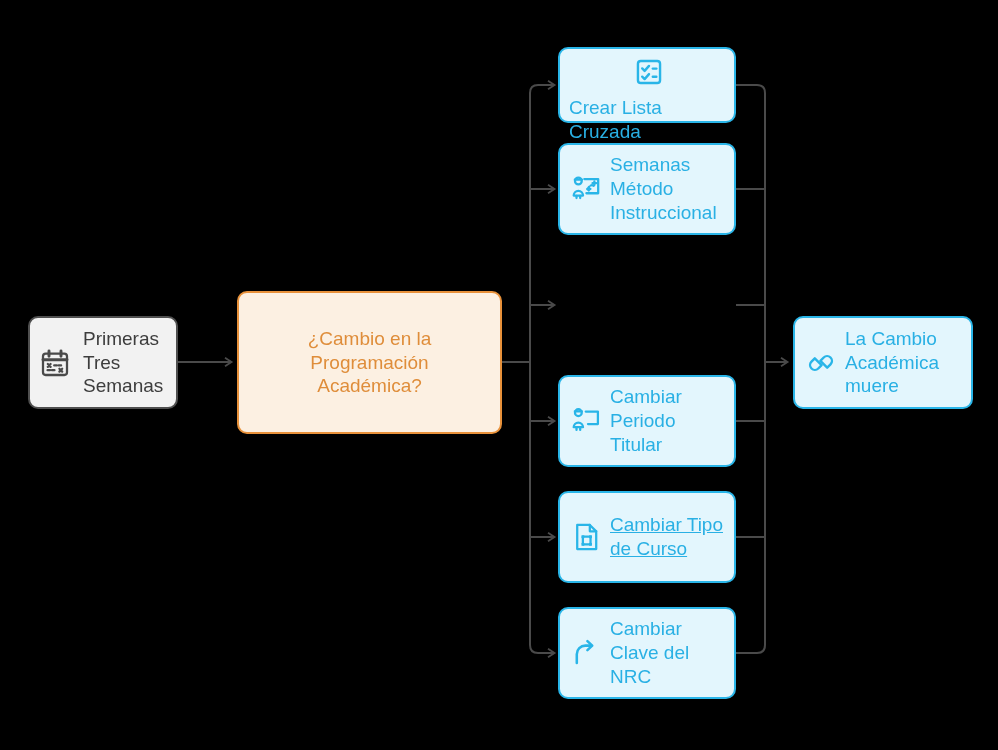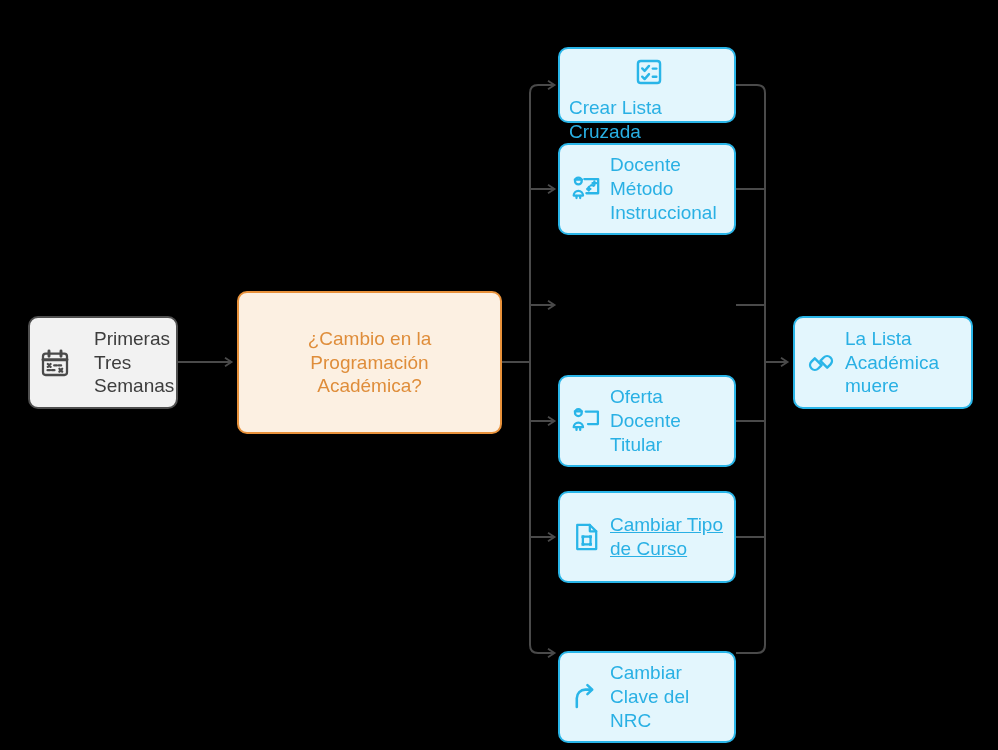--- a/index.html
+++ b/index.html
@@ -11,38 +11,38 @@
   .node{
     position:absolute;box-sizing:border-box;border-radius:10px;
     display:flex;align-items:center;
     font-size:19px;line-height:1.26;
   }
   .node .icon{flex:0 0 auto;display:flex;align-items:center;justify-content:center;}
   .node .label{flex:1 1 auto;}
   .node-gray{
     left:28px;top:316px;width:150px;height:93px;
     background:#f2f2f2;border:2.5px solid #4f4f4f;color:#3d3d3d;
-    padding:6px 6px 6px 9px;gap:23px;
+    padding:6px 6px 6px 9px;gap:12px;
   }
   .node-orange{
     left:237px;top:291px;width:265px;height:143px;
     background:#fcf0e2;border:2.5px solid #e8913a;color:#df8d3a;
     justify-content:center;text-align:center;padding:16px 28px;
   }
   .node-cyan{
     background:#e3f6fd;border:2.5px solid #29b5e8;color:#29b0e4;
     padding:6px 5px 6px 9px;gap:7px;
   }
   .opt{left:558px;width:178px;}
   .opt0{top:47px;height:76px;flex-direction:column;}
   .opt1{top:143px;height:92px;}
   .opt2{top:259px;height:92px;}
   .opt3{top:375px;height:92px;}
   .opt4{top:491px;height:92px;text-decoration:underline;}
-  .opt5{top:607px;height:92px;margin-top:44px;}
+  .opt5{top:607px;height:92px;}
   .node-end{left:793px;top:316px;width:180px;height:93px;}
   svg.ic{display:block;}
 </style>
 </head>
 <body>
 
 <div class="canvas">
 
   <svg class="edges" width="998" height="750" viewBox="0 0 998 750">
     <defs>
@@ -107,35 +107,35 @@
         <path d="M10.8 5 H20.6 V15 H12.3"></path>
         <path d="M13.2 12.3 q1.6-4 4.2-2.6" stroke-dasharray="2 1.6"></path>
         <path d="M17.9 6.6 v2.6 M16.6 7.9 h2.6"></path>
         <path d="M14 10.9 v2.2 M12.9 12 h2.2"></path>
         <circle cx="6.6" cy="6.3" r="2.4"></circle>
         <path d="M4.1 5.4 h5"></path>
         <path d="M3.3 16.6 a3.3 3.3 0 0 1 6.6 0 z"></path>
         <path d="M5.3 16.8 v1.6 M7.9 16.8 v1.6"></path>
       </svg>
     </span>
-    <span class="label">Docente Método Instruccional</span>
+    <span class="label">Semanas Método Instruccional</span>
   </div>
 
 
   <div class="node node-cyan opt opt3">
     <span class="icon">
       <svg class="ic" width="34" height="34" viewBox="0 0 24 24" fill="none" stroke="#29b5e8" stroke-width="1.6" stroke-linecap="round" stroke-linejoin="round">
         <path d="M11.8 5.3 H20.4 V14.2 H13.4"></path>
         <circle cx="6.6" cy="6.1" r="2.4"></circle>
         <path d="M4.1 5.2 h5"></path>
         <path d="M3.3 16.4 a3.3 3.3 0 0 1 6.6 0 z"></path>
         <path d="M5.3 16.6 v1.7 M7.9 16.6 v1.7"></path>
       </svg>
     </span>
-    <span class="label">Oferta Docente Titular</span>
+    <span class="label">Cambiar Periodo Titular</span>
   </div>
 
   <div class="node node-cyan opt opt4">
     <span class="icon">
       <svg class="ic" width="34" height="34" viewBox="0 0 24 24" fill="none" stroke="#29b5e8" stroke-width="1.6" stroke-linecap="round" stroke-linejoin="round">
         <path d="M5.8 3.5 H14.7 L19.2 8 V20.5 H5.8 Z"></path>
         <path d="M14.7 3.5 V8 H19.2"></path>
         <path d="M9.8 11.8 H15.2 V17.2 H9.8 Z"></path>
         <rect x="8.8" y="10.8" width="2" height="2" fill="#29b5e8" stroke="none"></rect>
         <rect x="14.2" y="10.8" width="2" height="2" fill="#29b5e8" stroke="none"></rect>
@@ -158,16 +158,16 @@
 
   <div class="node node-cyan node-end">
     <span class="icon">
       <svg class="ic" width="34" height="34" viewBox="0 0 24 24" fill="none" stroke="#29b5e8" stroke-width="1.7" stroke-linecap="round" stroke-linejoin="round">
         <g transform="rotate(45 12 12)">
           <path d="M10.6 11.2 V7.9 a3.4 3.4 0 0 1 6.8 0 V11.2 Z"></path>
           <path d="M6.6 12.8 V16.1 a3.4 3.4 0 0 0 6.8 0 V12.8 Z"></path>
         </g>
       </svg>
     </span>
-    <span class="label">La Lista Académica muere</span>
+    <span class="label">La Cambio Académica muere</span>
   </div>
 
 </div>
 
 </body></html>

